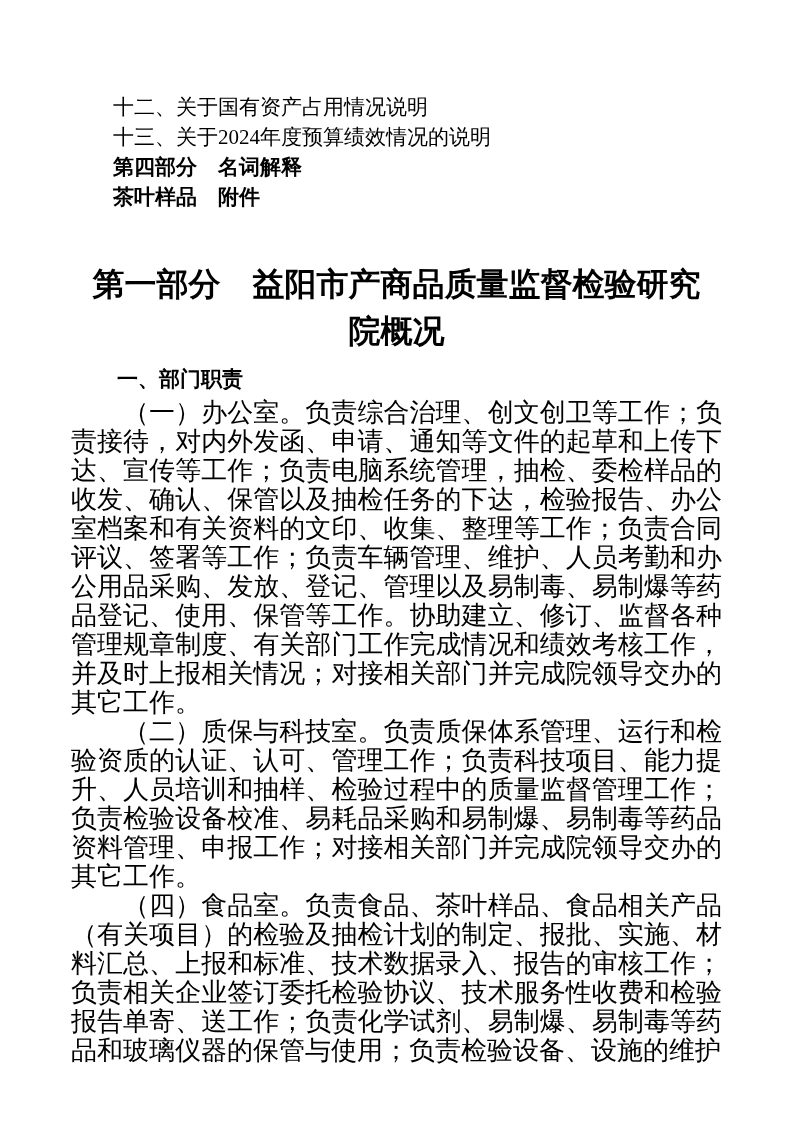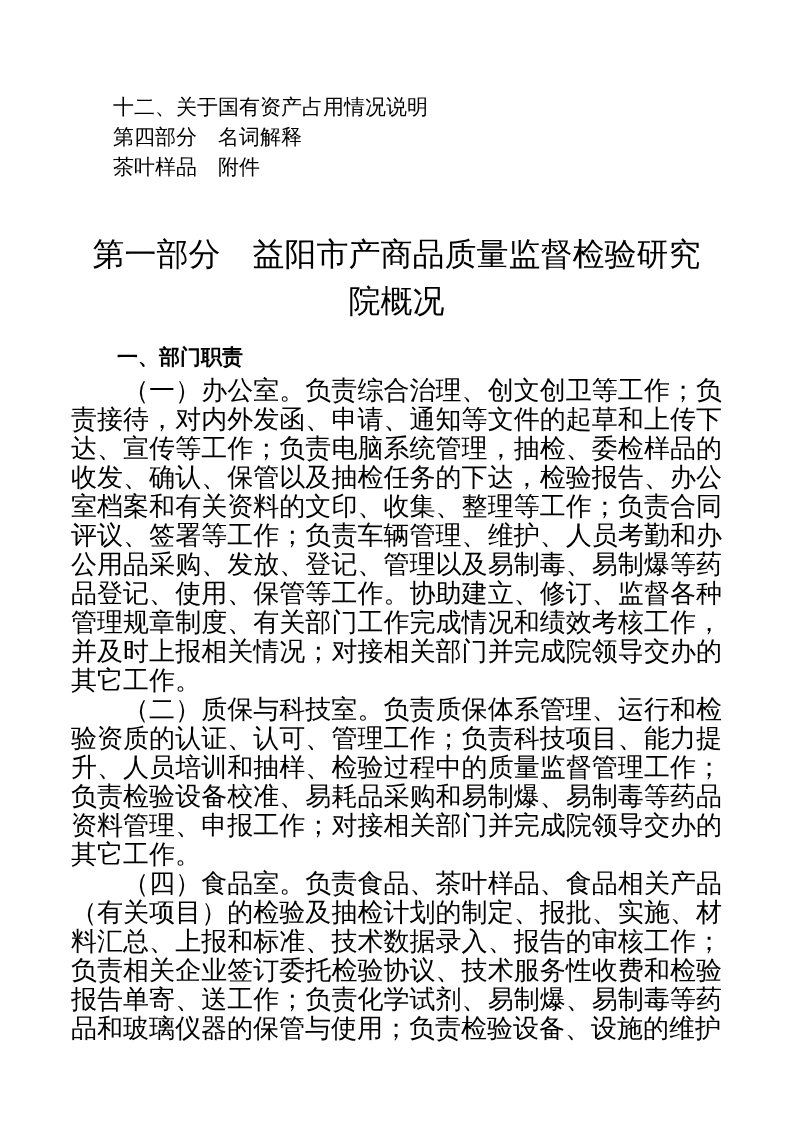--- a/index.html
+++ b/index.html
@@ -24,29 +24,29 @@
   .toc-block {
     margin: 0;
   }
   .toc-line {
     font-size: 21px;
     line-height: 30px;
     text-indent: 2em;
     white-space: nowrap;
   }
   .toc-line.bold {
-    font-weight: normal;
+    font-weight: bold;
   }
   .doc-title {
     font-size: 32px;
     line-height: 47px;
-    font-weight: normal;
+    font-weight: bold;
     text-align: center;
     max-width: 618px;
-    margin: 49px auto 17px auto;
+    margin: 49px auto 9px auto;
   }
   .section-heading {
     font-size: 21px;
     line-height: 30px;
     font-weight: bold;
     text-indent: 2em;
     margin: 4px;
   }
   .body-paragraph {
     font-size: 26px;
@@ -56,20 +56,21 @@
     margin: 0;
   }
 </style>
 </head>
 <body>
 
 <div class="page">
 
   <div class="toc-block">
     <div class="toc-line">十二、关于国有资产占用情况说明</div>
+    <div class="toc-line">十三、关于2024年度预算绩效情况的说明</div>
     <div class="toc-line bold">第四部分　名词解释</div>
     <div class="toc-line bold">茶叶样品　附件</div>
   </div>
 
   <h1 class="doc-title">第一部分　益阳市产商品质量监督检验研究院概况</h1>
 
   <h2 class="section-heading">一、部门职责</h2>
 
   <p class="body-paragraph">（一）办公室。负责综合治理、创文创卫等工作；负责接待，对内外发函、申请、通知等文件的起草和上传下达、宣传等工作；负责电脑系统管理，抽检、委检样品的收发、确认、保管以及抽检任务的下达，检验报告、办公室档案和有关资料的文印、收集、整理等工作；负责合同评议、签署等工作；负责车辆管理、维护、人员考勤和办公用品采购、发放、登记、管理以及易制毒、易制爆等药品登记、使用、保管等工作。协助建立、修订、监督各种管理规章制度、有关部门工作完成情况和绩效考核工作，并及时上报相关情况；对接相关部门并完成院领导交办的其它工作。</p>
 

